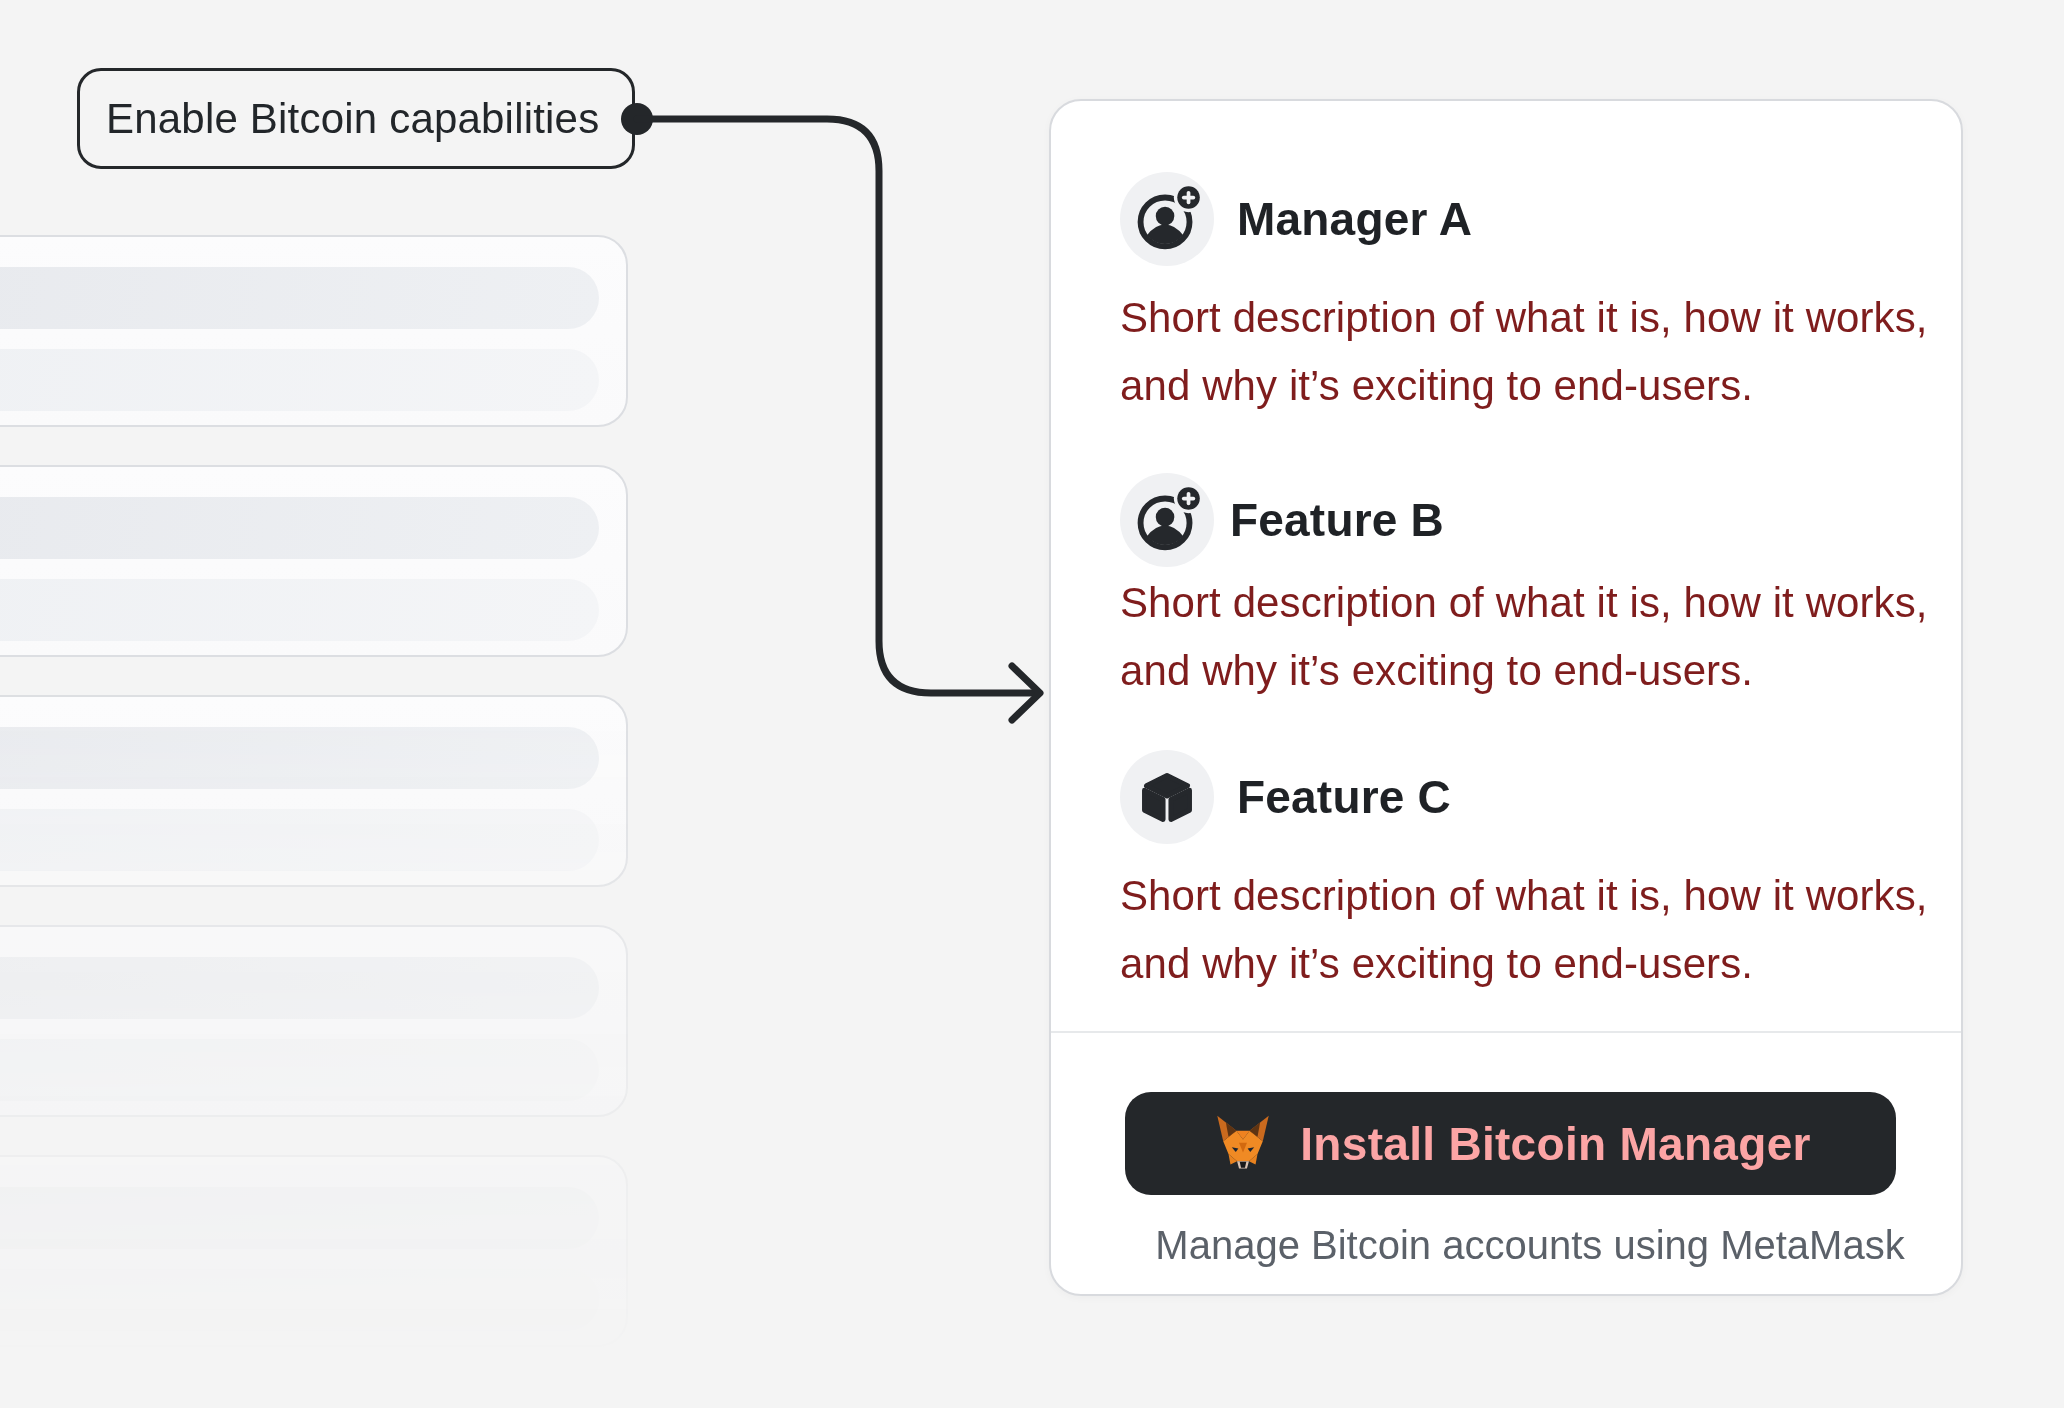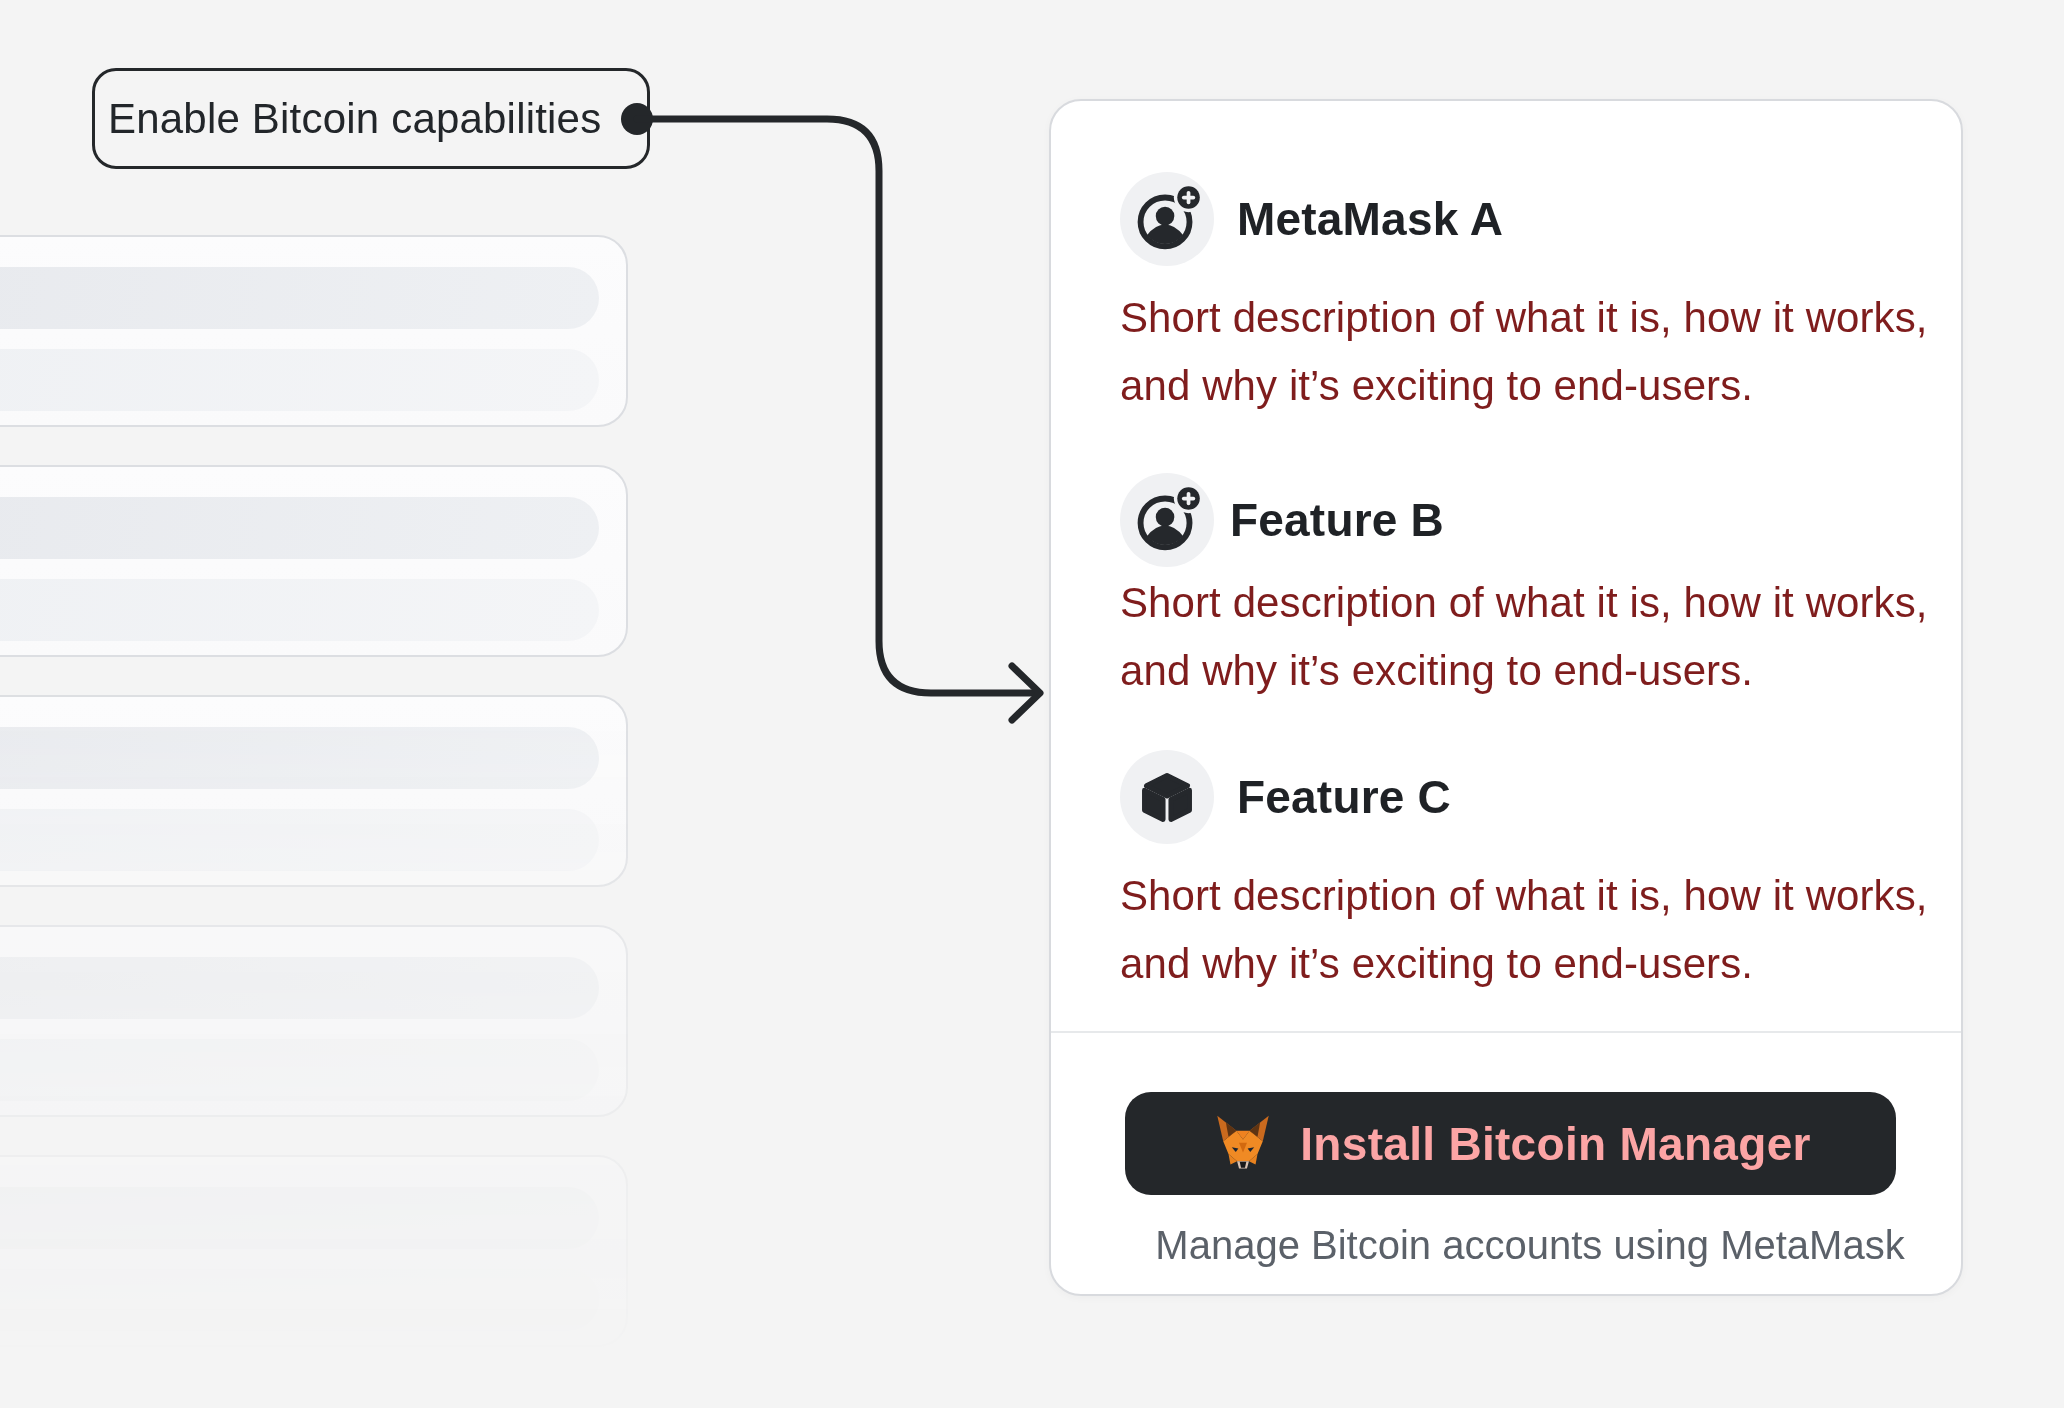--- a/index.html
+++ b/index.html
@@ -2,22 +2,22 @@
 <html><head>
 <meta charset="utf-8">
 <style>
   html,body{margin:0;padding:0;background:#f4f4f4;}
   #stage{position:relative;width:2064px;height:1408px;background:#f4f4f4;overflow:hidden;
          font-family:"Liberation Sans", sans-serif;}
 
   
   .callout{position:absolute;left:77px;top:68px;width:558px;height:101px;
            border:3px solid #24272a;border-radius:24px;box-sizing:border-box;
-           display:flex;align-items:center;padding-left:13px;white-space:nowrap;
-           font-size:42px;font-weight:500;color:#22262a;letter-spacing:0.2px;margin-left:15px;}
+           display:flex;align-items:center;padding-left:26px;white-space:nowrap;
+           font-size:42px;font-weight:500;color:#22262a;letter-spacing:0.2px;}
 
   
   .connector{position:absolute;left:0;top:0;pointer-events:none;z-index:5;}
 
   
   .skeleton-col{position:absolute;left:-80px;top:235px;width:708px;height:1130px;z-index:1;
     -webkit-mask-image:linear-gradient(to bottom,#000 0%,#000 40%,rgba(0,0,0,.55) 62%,rgba(0,0,0,.28) 80%,rgba(0,0,0,.10) 94%,rgba(0,0,0,0) 100%);
     mask-image:linear-gradient(to bottom,#000 0%,#000 40%,rgba(0,0,0,.55) 62%,rgba(0,0,0,.28) 80%,rgba(0,0,0,.10) 94%,rgba(0,0,0,0) 100%);}
   .skel-card{position:absolute;left:0;width:708px;height:192px;border-radius:30px;
              background:linear-gradient(180deg,#fcfcfd,#fafafb);
@@ -93,21 +93,21 @@
           <circle cx="48" cy="48" r="48" fill="#f0f1f3"></circle>
           <circle cx="46" cy="51" r="25" fill="none" stroke="#25282c" stroke-width="6"></circle>
           <circle cx="46" cy="45" r="9.5" fill="#25282c"></circle>
           <path d="M 27.5 64.5 Q 36 53.5 46 53.5 Q 56 53.5 64.5 64.5 Q 56.5 73.5 46 73.5 Q 35.5 73.5 27.5 64.5 Z" fill="#25282c"></path>
           <circle cx="70" cy="26" r="15" fill="#f0f1f3"></circle>
           <circle cx="70" cy="26" r="11.5" fill="#25282c"></circle>
           <rect x="63.2" y="24.2" width="13.6" height="3.8" rx="1.9" fill="#f0f1f3"></rect>
           <rect x="68.1" y="19.3" width="3.8" height="13.6" rx="1.9" fill="#f0f1f3"></rect>
         </svg>
       </span>
-      <span class="feature-title">MetaMask A</span>
+      <span class="feature-title">Manager A</span>
     </div>
     <div class="feature-desc da">Short description of what it is, how it works, and why it’s exciting to end-users.</div>
 
     <div class="feature-row fb">
       <span class="feature-icon">
         <svg viewBox="0 0 96 96" width="94" height="94">
           <circle cx="48" cy="48" r="48" fill="#f0f1f3"></circle>
           <circle cx="46" cy="51" r="25" fill="none" stroke="#25282c" stroke-width="6"></circle>
           <circle cx="46" cy="45" r="9.5" fill="#25282c"></circle>
           <path d="M 27.5 64.5 Q 36 53.5 46 53.5 Q 56 53.5 64.5 64.5 Q 56.5 73.5 46 73.5 Q 35.5 73.5 27.5 64.5 Z" fill="#25282c"></path>

